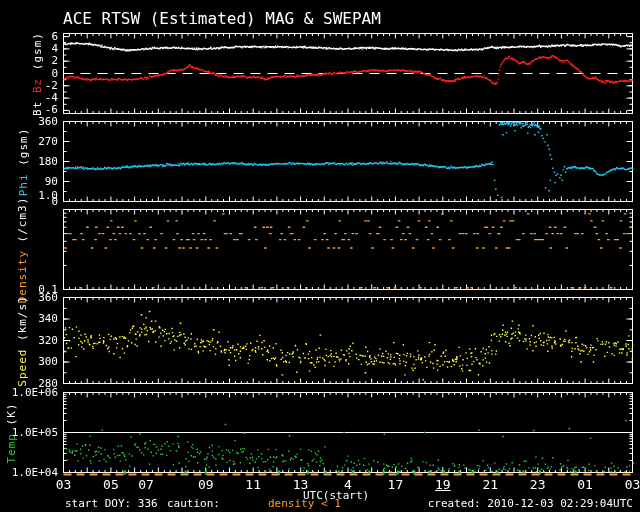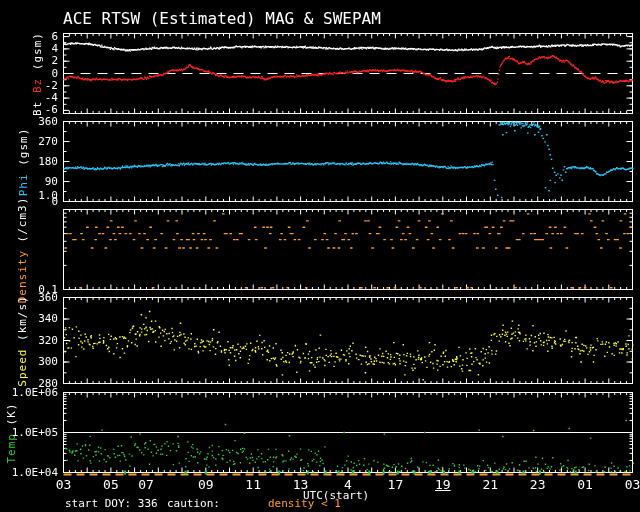--- a/index.html
+++ b/index.html
@@ -90,13 +90,14 @@
       <div class="xtick" style="left: 442.833px; text-decoration: underline;">19</div>
       <div class="xtick" style="left: 490.25px;">21</div>
       <div class="xtick" style="left: 537.667px;">23</div>
       <div class="xtick" style="left: 585.083px;">01</div>
       <div class="xtick" style="left: 632.5px;">03</div>
     </div>
   <div class="xlabel">UTC(start)</div>
   <div class="f-doy">start DOY: 336</div>
   <div class="f-caution">caution:</div>
   <div class="f-cvalue" style="color: rgb(255, 156, 42);">density &lt; 1</div>
+  <div class="f-created">created: 2010-12-03 02:29:04UTC</div>
 </div>
 
 </body></html>

